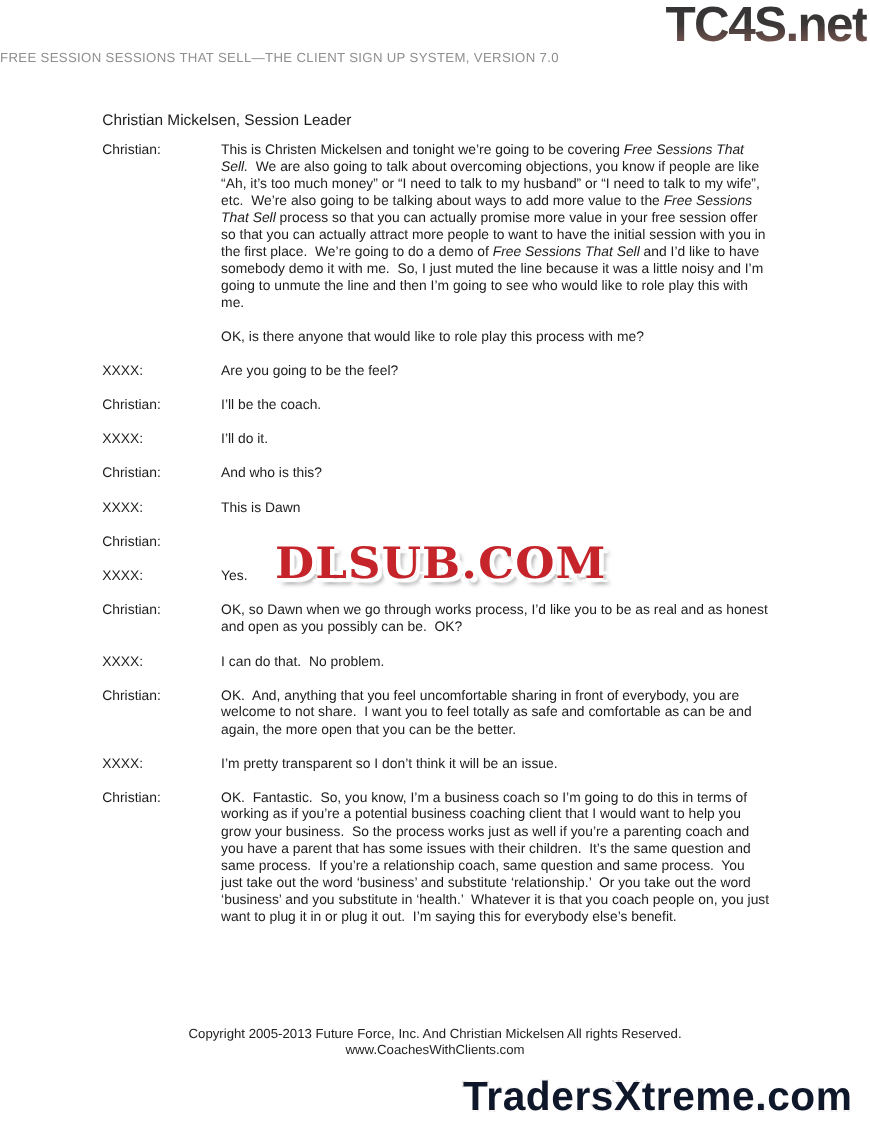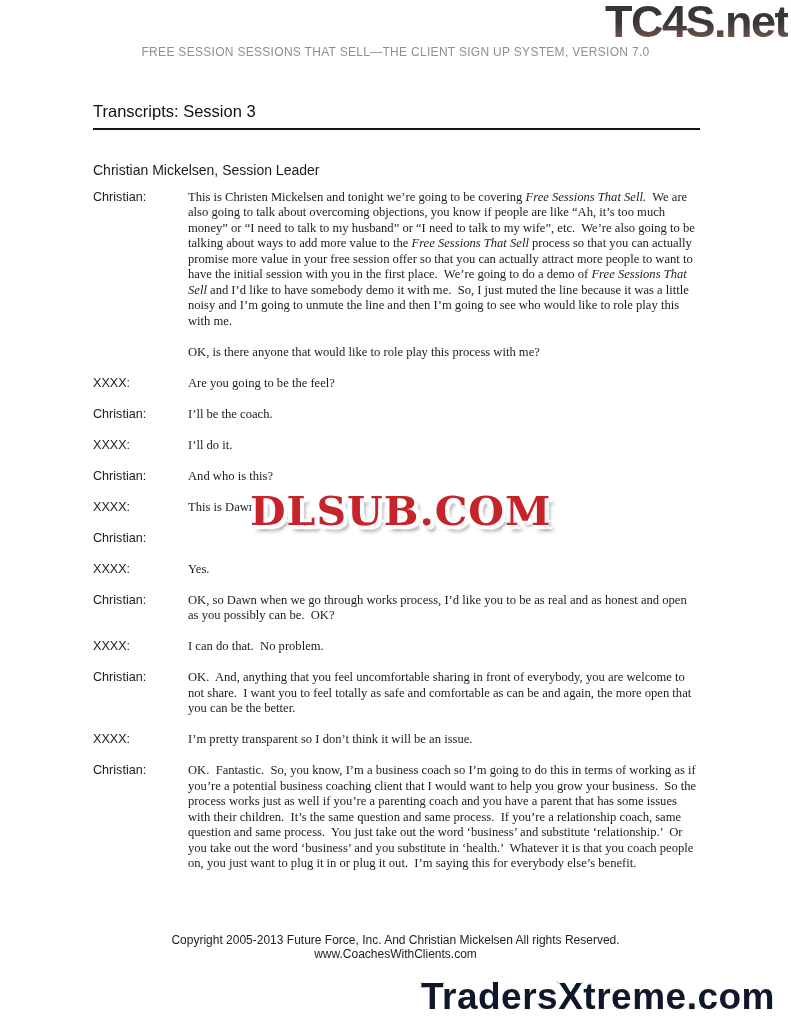--- a/index.html
+++ b/index.html
@@ -10,21 +10,21 @@
     background: #ffffff;
     overflow: hidden;
     font-family: "Liberation Sans", sans-serif;
     color: #1c1c1c;
   }
 
   
   .running-header {
     position: absolute;
     top: 45px; left: 0; right: 0;
-    text-align: center;
+    text-align: left;
     font-size: 12px;
     letter-spacing: 0.3px;
     color: #8f8f8f;
   }
 
   
   .tc4s-logo {
     position: absolute;
     top: -4px; right: 3px;
     font-size: 45px;
@@ -50,24 +50,24 @@
     padding-bottom: 7px;
     border-bottom: 2px solid #151515;
     color: #111;
   }
   .leader {
     font-size: 14px;
     line-height: 15.5px;
     margin: 0 0 11px 0;
   }
   .transcript { font-size: 12.6px; line-height: 15.5px; }
-  .entry { display: flex; margin-bottom: 15.5px; }
+  .entry { display: flex; margin-bottom: 15.5px; gap: 13px; }
   .speaker { flex: 0 0 95px; }
   .speech { flex: 1; }
-  .speech p { margin: 0 0 15.5px 0; white-space: pre-wrap; font-family: Liberation Serif, serif; }
+  .speech p { margin: 0 0 15.5px 0; white-space: pre-wrap; }
   .speech p:last-child { margin-bottom: 0; }
   .speech i { font-style: italic; }
 
   
   .footer {
     position: absolute;
     top: 934px; left: 0; right: 0;
     text-align: center;
     font-size: 12px;
     line-height: 13.5px;
@@ -116,21 +116,20 @@
 </head>
 <body>
 
 <div class="page">
 
   <div class="running-header">FREE SESSION SESSIONS THAT SELL—THE CLIENT SIGN UP SYSTEM, VERSION 7.0</div>
 
   <div class="tc4s-logo">TC4S.net</div>
 
   <div class="content">
-    <h1 class="doc-title">Transcripts: Session 3</h1>
 
     <div class="leader">Christian Mickelsen, Session Leader</div>
 
     <div class="transcript" id="transcript">
   <div class="entry">
     <div class="speaker">Christian:</div>
     <div class="speech">
             <p><span>This is Christen Mickelsen and tonight we’re going to be covering </span><i>Free Sessions That Sell.</i><span>  We are also going to talk about overcoming objections, you know if people are like “Ah, it’s too much money” or “I need to talk to my husband” or “I need to talk to my wife”, etc.  We’re also going to be talking about ways to add more value to the </span><i>Free Sessions That Sell</i><span> process so that you can actually promise more value in your free session offer so that you can actually attract more people to want to have the initial session with you in the first place.  We’re going to do a demo of </span><i>Free Sessions That Sell</i><span> and I’d like to have somebody demo it with me.  So, I just muted the line because it was a little noisy and I’m going to unmute the line and then I’m going to see who would like to role play this with me.</span></p>
             <p><span>OK, is there anyone that would like to role play this process with me?</span></p>
           </div>

